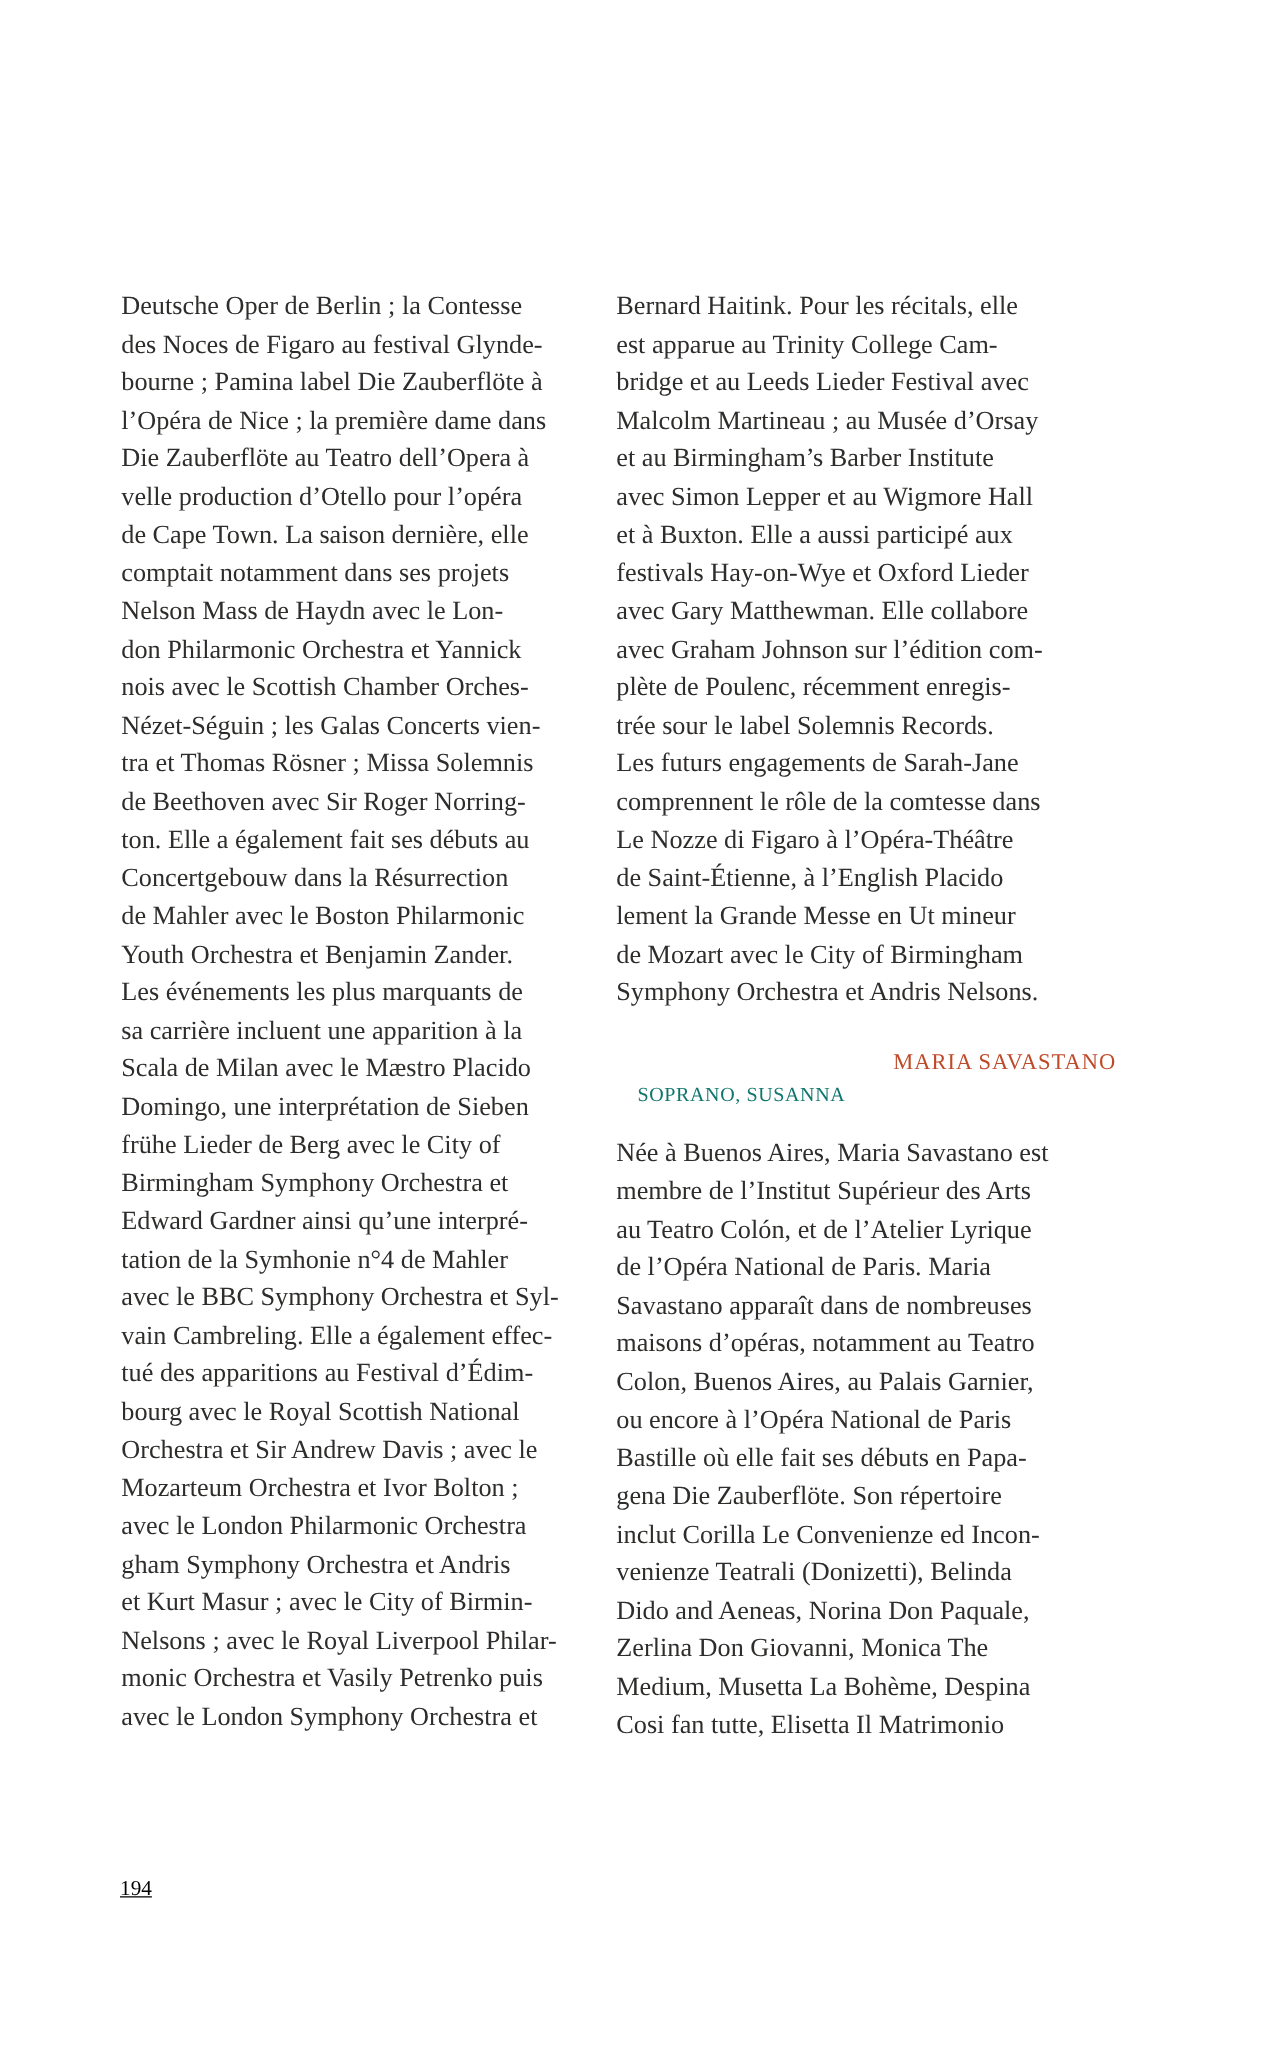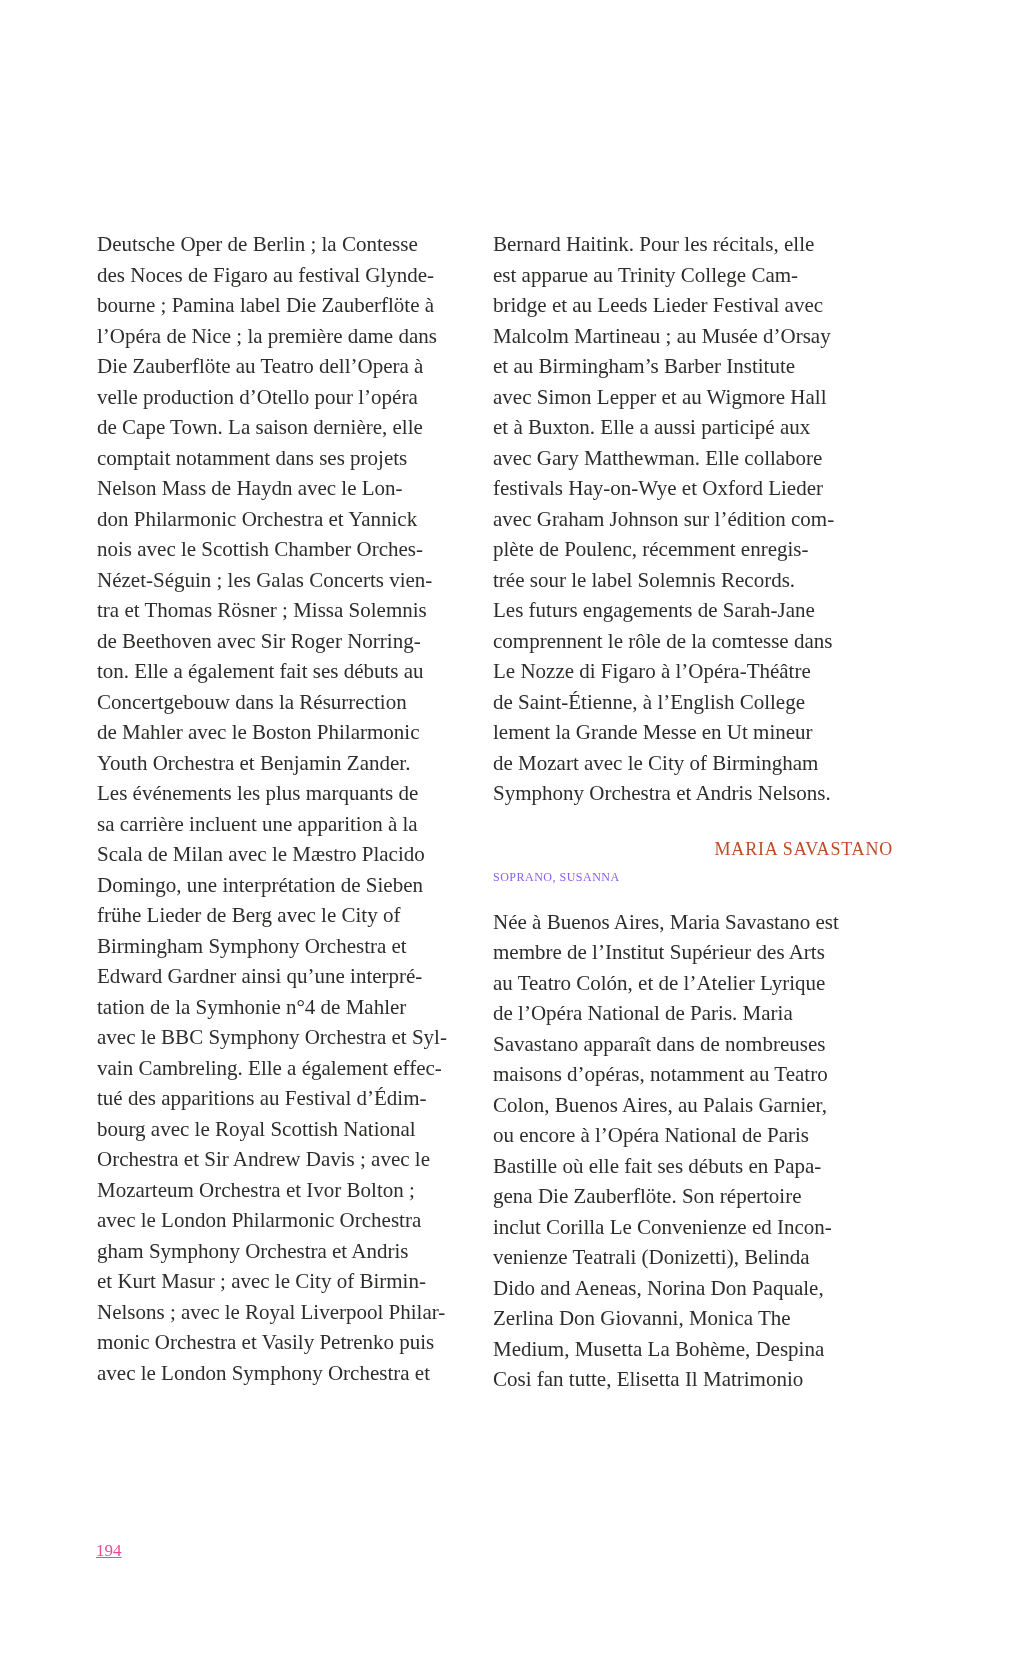--- a/index.html
+++ b/index.html
@@ -34,33 +34,34 @@
   }
   .artist-name {
     font-size: 18px;
     line-height: 28px;
     letter-spacing: 0.8px;
     color: #bf4a2a;
     white-space: nowrap;
     text-align: right;
   }
   .artist-role {
-    font-size: 12px;
+    font-size: 16px;
     line-height: 28px;
     letter-spacing: 0.5px;
-    color: #8b5cf6;
+    color: #0f766e;
     white-space: nowrap;
+    margin-left: 17px;
   }
   .page-number {
     position: absolute;
     left: 96px;
-    top: 1541px;
+    top: 1501px;
     font-size: 17px;
     line-height: 20px;
-    color: #ec4899;
+    color: #000000;
     text-decoration: underline;
   }
 </style>
 </head>
 <body>
 
 <div class="page">
 
   <div class="col col-left">
       <div class="line">Deutsche Oper de Berlin ; la Contesse</div>
@@ -106,29 +107,29 @@
   <div class="col col-right">
 
     <div class="para">
         <div class="line">Bernard Haitink. Pour les récitals, elle</div>
         <div class="line">est apparue au Trinity College Cam-</div>
         <div class="line">bridge et au Leeds Lieder Festival avec</div>
         <div class="line">Malcolm Martineau ; au Musée d’Orsay</div>
         <div class="line">et au Birmingham’s Barber Institute</div>
         <div class="line">avec Simon Lepper et au Wigmore Hall</div>
         <div class="line">et à Buxton. Elle a aussi participé aux</div>
+        <div class="line">festivals Hay-on-Wye et Oxford Lieder</div>
         <div class="line">avec Gary Matthewman. Elle collabore</div>
-        <div class="line">festivals Hay-on-Wye et Oxford Lieder</div>
         <div class="line">avec Graham Johnson sur l’édition com-</div>
         <div class="line">plète de Poulenc, récemment enregis-</div>
         <div class="line">trée sour le label Solemnis Records.</div>
         <div class="line">Les futurs engagements de Sarah-Jane</div>
         <div class="line">comprennent le rôle de la comtesse dans</div>
         <div class="line">Le Nozze di Figaro à l’Opéra-Théâtre</div>
-        <div class="line">de Saint-Étienne, à l’English College</div>
+        <div class="line">de Saint-Étienne, à l’English Placido</div>
         <div class="line">lement la Grande Messe en Ut mineur</div>
         <div class="line">de Mozart avec le City of Birmingham</div>
         <div class="line">Symphony Orchestra et Andris Nelsons.</div>
       </div>
 
     <div class="heading-block">
       <div class="artist-name">MARIA SAVASTANO</div>
       <div class="artist-role">SOPRANO, SUSANNA</div>
     </div>
 

